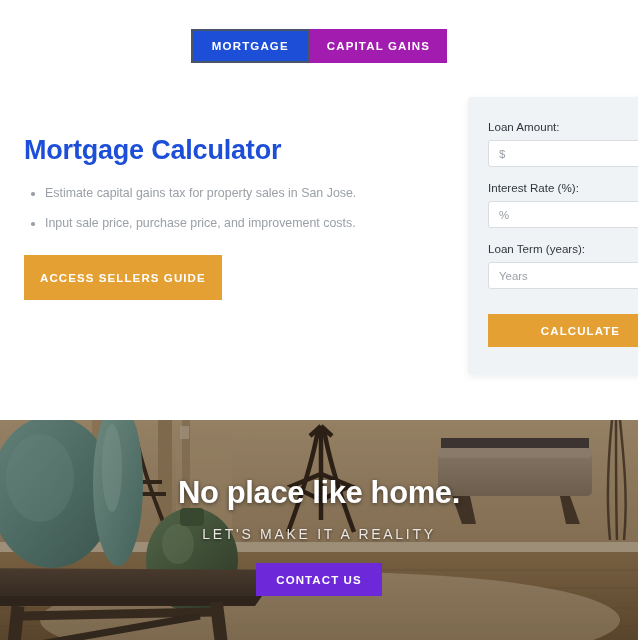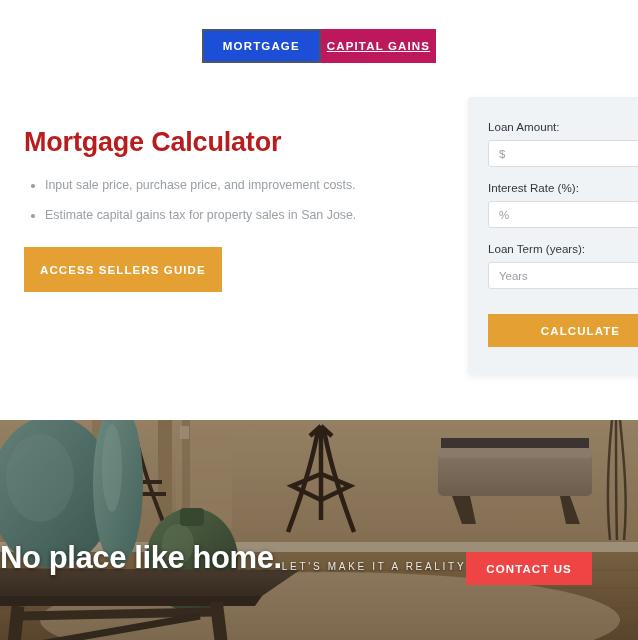--- a/index.html
+++ b/index.html
@@ -38,24 +38,23 @@
     user-select: none;
     height: 34px;
   }
   .tab-active {
     background: #1d4ed8;
     color: #ffffff;
     padding: 0 19px;
     border: 2px solid #4a5668;
   }
   .tab-inactive {
-    background: #be185d;
+    background: #a21caf;
     color: #ffffff;
-    padding: 0 6px;
-    text-decoration: underline;
+    padding: 0 17px;
   }
 
   
   .main-section {
     position: absolute;
     top: 0;
     left: 0;
     width: 638px;
     height: 420px;
     background: #ffffff;
@@ -64,23 +63,24 @@
   .left-col {
     position: absolute;
     left: 24px;
     top: 126px;
     width: 420px;
   }
 
   .page-title {
     font-size: 27px;
     font-weight: bold;
-    color: #b91c1c;
+    color: #1d4ed8;
     letter-spacing: -0.2px;
     line-height: 1.2;
+    margin-top: 8px;
   }
 
   .page-sub {
     margin-top: 23px;
     font-size: 12.6px;
     color: #8b9096;
     line-height: 1.5;
   }
 
   .bullets {
@@ -189,67 +189,67 @@
     inset: 0;
     background: rgba(48,36,22,0.34);
   }
   .hero-content {
     position: absolute;
     left: 0;
     top: 0;
     width: 100%;
     height: 100%;
     display: flex;
-    flex-direction: row;
+    flex-direction: column;
     align-items: center;
     justify-content: flex-start;
     padding-top: 56px;
   }
   .hero-title {
     font-size: 31px;
     font-weight: bold;
     color: #ffffff;
     letter-spacing: -0.4px;
     text-shadow: 0 1px 4px rgba(0,0,0,0.55);
     line-height: 1.1;
   }
   .hero-sub {
     margin-top: 16px;
-    font-size: 10px;
+    font-size: 14px;
     color: #ebe7e1;
     letter-spacing: 2.7px;
     text-shadow: 0 1px 3px rgba(0,0,0,0.6);
   }
   .contact-btn {
     margin-top: 21px;
     height: 33px;
     padding: 0 20px;
-    background: #ef4444;
+    background: #6d28d9;
   }
 </style>
 </head>
 <body>
 
 <div class="main-section">
 
   <div class="tabbar">
     <div class="tab tab-active">
       <span>MORTGAGE</span>
     </div>
     <div class="tab tab-inactive">
       <span>CAPITAL GAINS</span>
     </div>
   </div>
 
   <div class="left-col">
     <h1 class="page-title">Mortgage Calculator</h1>
 
     <ul class="bullets">
+      <li>Estimate capital gains tax for property sales in San Jose.</li>
       <li>Input sale price, purchase price, and improvement costs.</li>
-      <li>Estimate capital gains tax for property sales in San Jose.</li>
     </ul>
 
     <button class="btn-orange sellers-guide-btn">ACCESS SELLERS GUIDE</button>
   </div>
 
   <div class="calc-panel">
 
     <div class="field-group">
       <label class="field-label">Loan Amount:</label>
       <input class="field-input" type="text" placeholder="$" style="">

